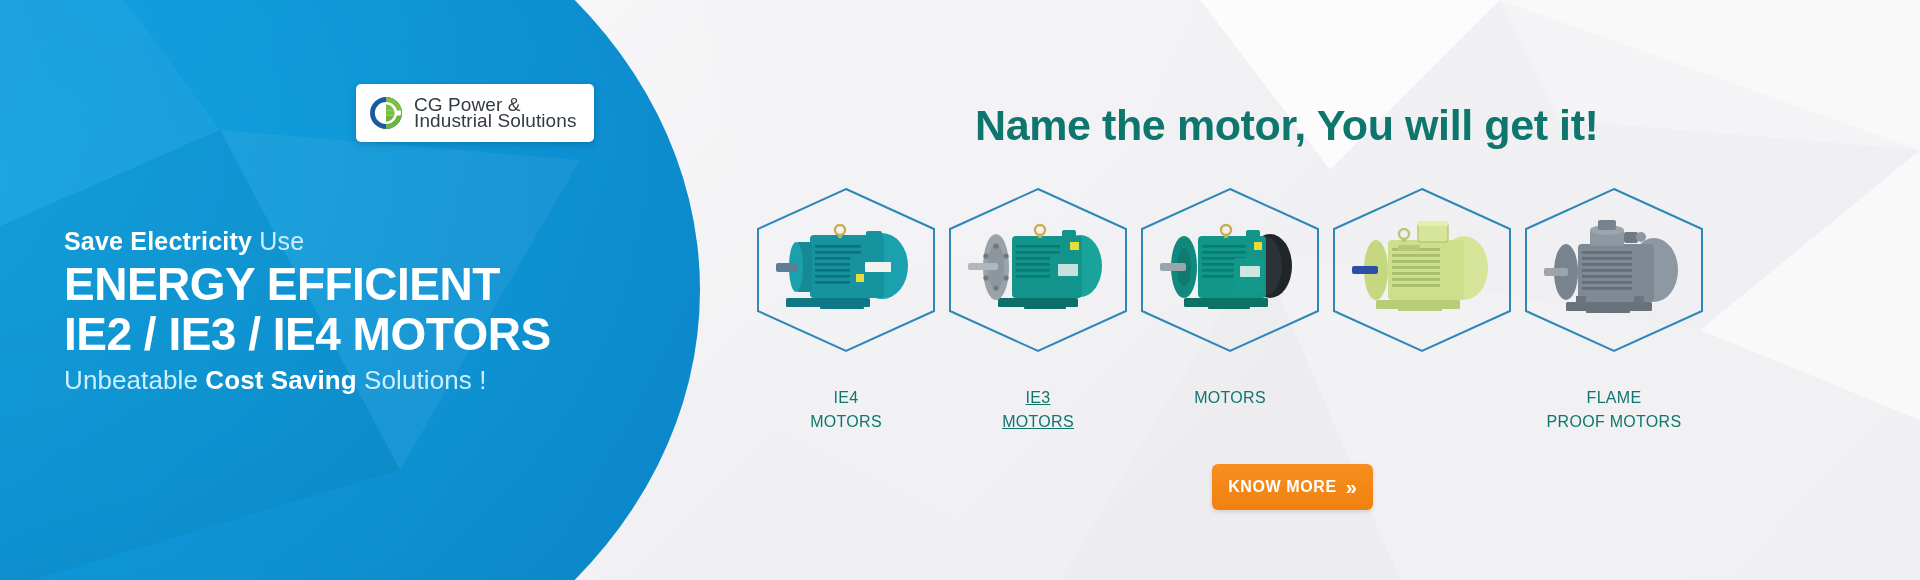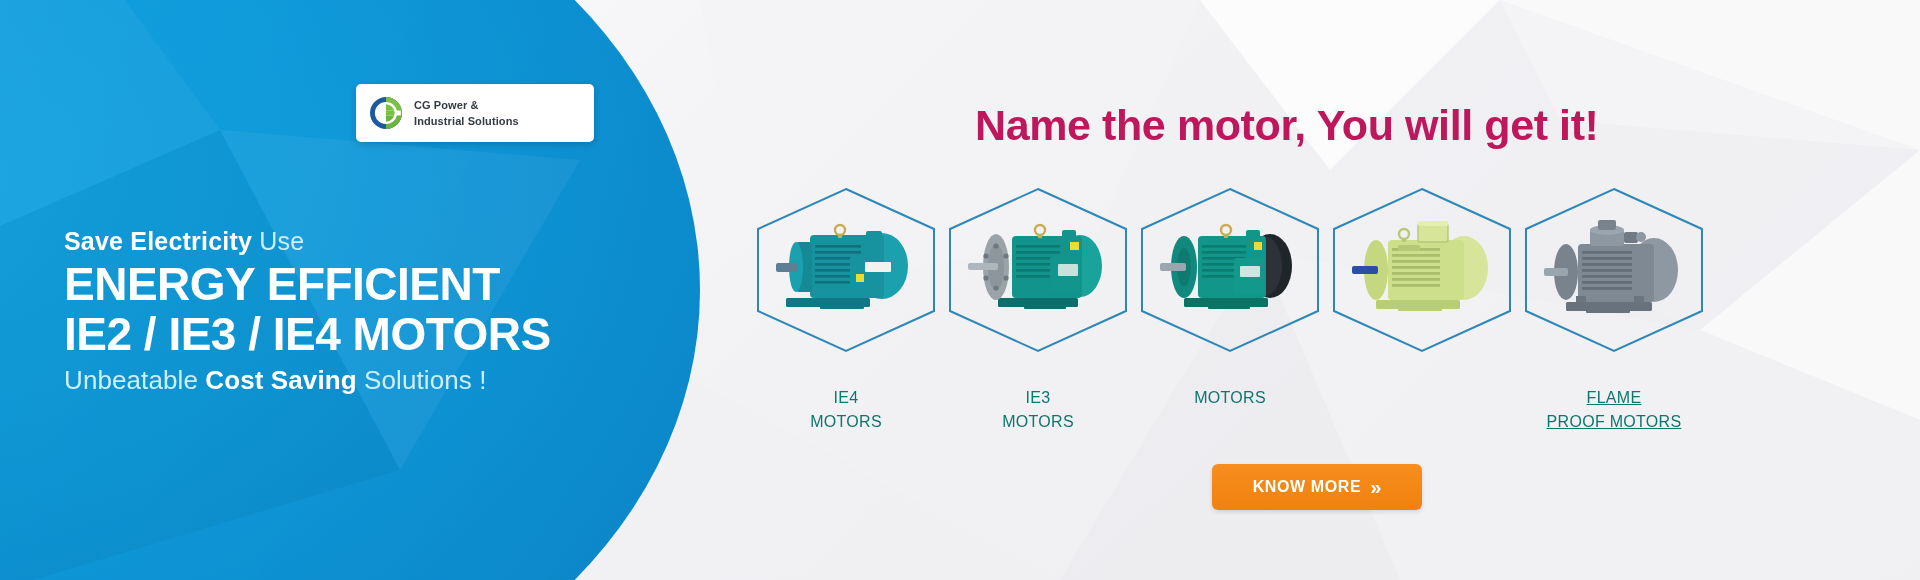--- a/index.html
+++ b/index.html
@@ -29,59 +29,59 @@
   .blue-facet svg{width:100%;height:100%;display:block;}
 
   
   .logo-card{
     position:absolute;left:356px;top:84px;width:238px;height:58px;
     background:#ffffff;border-radius:5px;
     box-shadow:0 2px 7px rgba(0,0,0,.18);
     display:flex;align-items:center;padding:0 11px;box-sizing:border-box;gap:9px;
   }
   .logo-mark{width:38px;height:38px;flex:0 0 38px;position:relative;}
-  .logo-text{font-size:11px;line-height:16px;color:#333a41;font-weight:700;letter-spacing:.1px;}
+  .logo-text{font-size:19px;line-height:16px;color:#333a41;font-weight:400;letter-spacing:.1px;}
   .logo-text div{white-space:nowrap;}
 
   
   .left-copy{position:absolute;left:64px;top:182px;width:520px;}
   .kicker{font-size:25px;line-height:30px;color:#ffffff;letter-spacing:.2px;margin-bottom:2px;margin-top:44px;}
   .kicker b{font-weight:700;color:#ffffff;}
   .kicker span{font-weight:400;color:#cdeffd;}
   .head1,.head2{
     font-weight:800;color:#ffffff;letter-spacing:-.5px;
     font-size:46px;line-height:48px;text-transform:uppercase;
   }
   .head1{margin-top:4px;}
   .head2{margin-top:2px;}
   .subline{font-size:26px;line-height:32px;color:#cdeffd;margin-top:6px;letter-spacing:.1px;}
   .subline b{font-weight:700;color:#ffffff;}
 
   
   .headline{
     position:absolute;left:975px;top:100px;
-    font-size:43px;line-height:50px;font-weight:600;color:#be185d;letter-spacing:-.4px;
+    font-size:43px;line-height:50px;font-weight:600;color:#0f766e;letter-spacing:-.4px;
     white-space:nowrap;
   }
 
   .hex-row{position:absolute;left:750px;top:185px;width:960px;height:170px;}
   .hex-cell{position:absolute;top:0;width:192px;height:170px;}
   .hex-cell .hex-svg{position:absolute;inset:0;}
   .hex-cell .hex-svg svg{width:100%;height:100%;display:block;}
   .motor-art{position:absolute;left:50%;top:50%;transform:translate(-50%,-50%);}
   .motor-art svg{display:block;}
 
   .labels{position:absolute;left:750px;top:386px;width:960px;height:58px;}
   .lab{position:absolute;top:0;width:230px;text-align:center;
        font-size:16px;line-height:24px;color:#0f766e;font-weight:500;letter-spacing:.3px;}
   .lab .l1{display:block;}
   .lab .l2{display:block;}
 
   .cta{
-    position:absolute;left:1212px;top:464px;width:210px;height:46px;
+    position:absolute;left:1212px;top:464px;width:161px;height:46px;
     background:linear-gradient(180deg,#f78e1e 0%,#f0810f 100%);
     border-radius:6px;border:none;cursor:pointer;
     display:flex;align-items:center;justify-content:center;gap:9px;
     box-shadow:0 2px 4px rgba(0,0,0,.12);
   }
   .cta-label{color:#fff;font-size:16px;font-weight:700;letter-spacing:.6px;}
   .cta-chev{color:#fff;font-size:20px;line-height:1;font-weight:700;}
 </style>
 </head>
 <body>
@@ -319,28 +319,28 @@
       </div>
     </div>
 
   </div>
 
   <div class="labels">
     <div class="lab" style="left:-19px;">
       <span class="l1">IE4</span>
       <span class="l2">MOTORS</span>
     </div>
-    <div class="lab" style="left:173px;">
+    <div class="lab" style="left:173px;text-decoration:underline;">
       <span class="l1">IE3</span>
       <span class="l2">MOTORS</span>
     </div>
     <div class="lab" style="left:365px;">
       <span class="l2">MOTORS</span>
     </div>
-    <div class="lab" style="left:749px;text-decoration:underline;">
+    <div class="lab" style="left:749px;">
       <span class="l1">FLAME</span>
       <span class="l2">PROOF MOTORS</span>
     </div>
   </div>
 
   <button class="cta">
     <span class="cta-label">KNOW MORE</span>
     <span class="cta-chev">»</span>
   </button>
 

